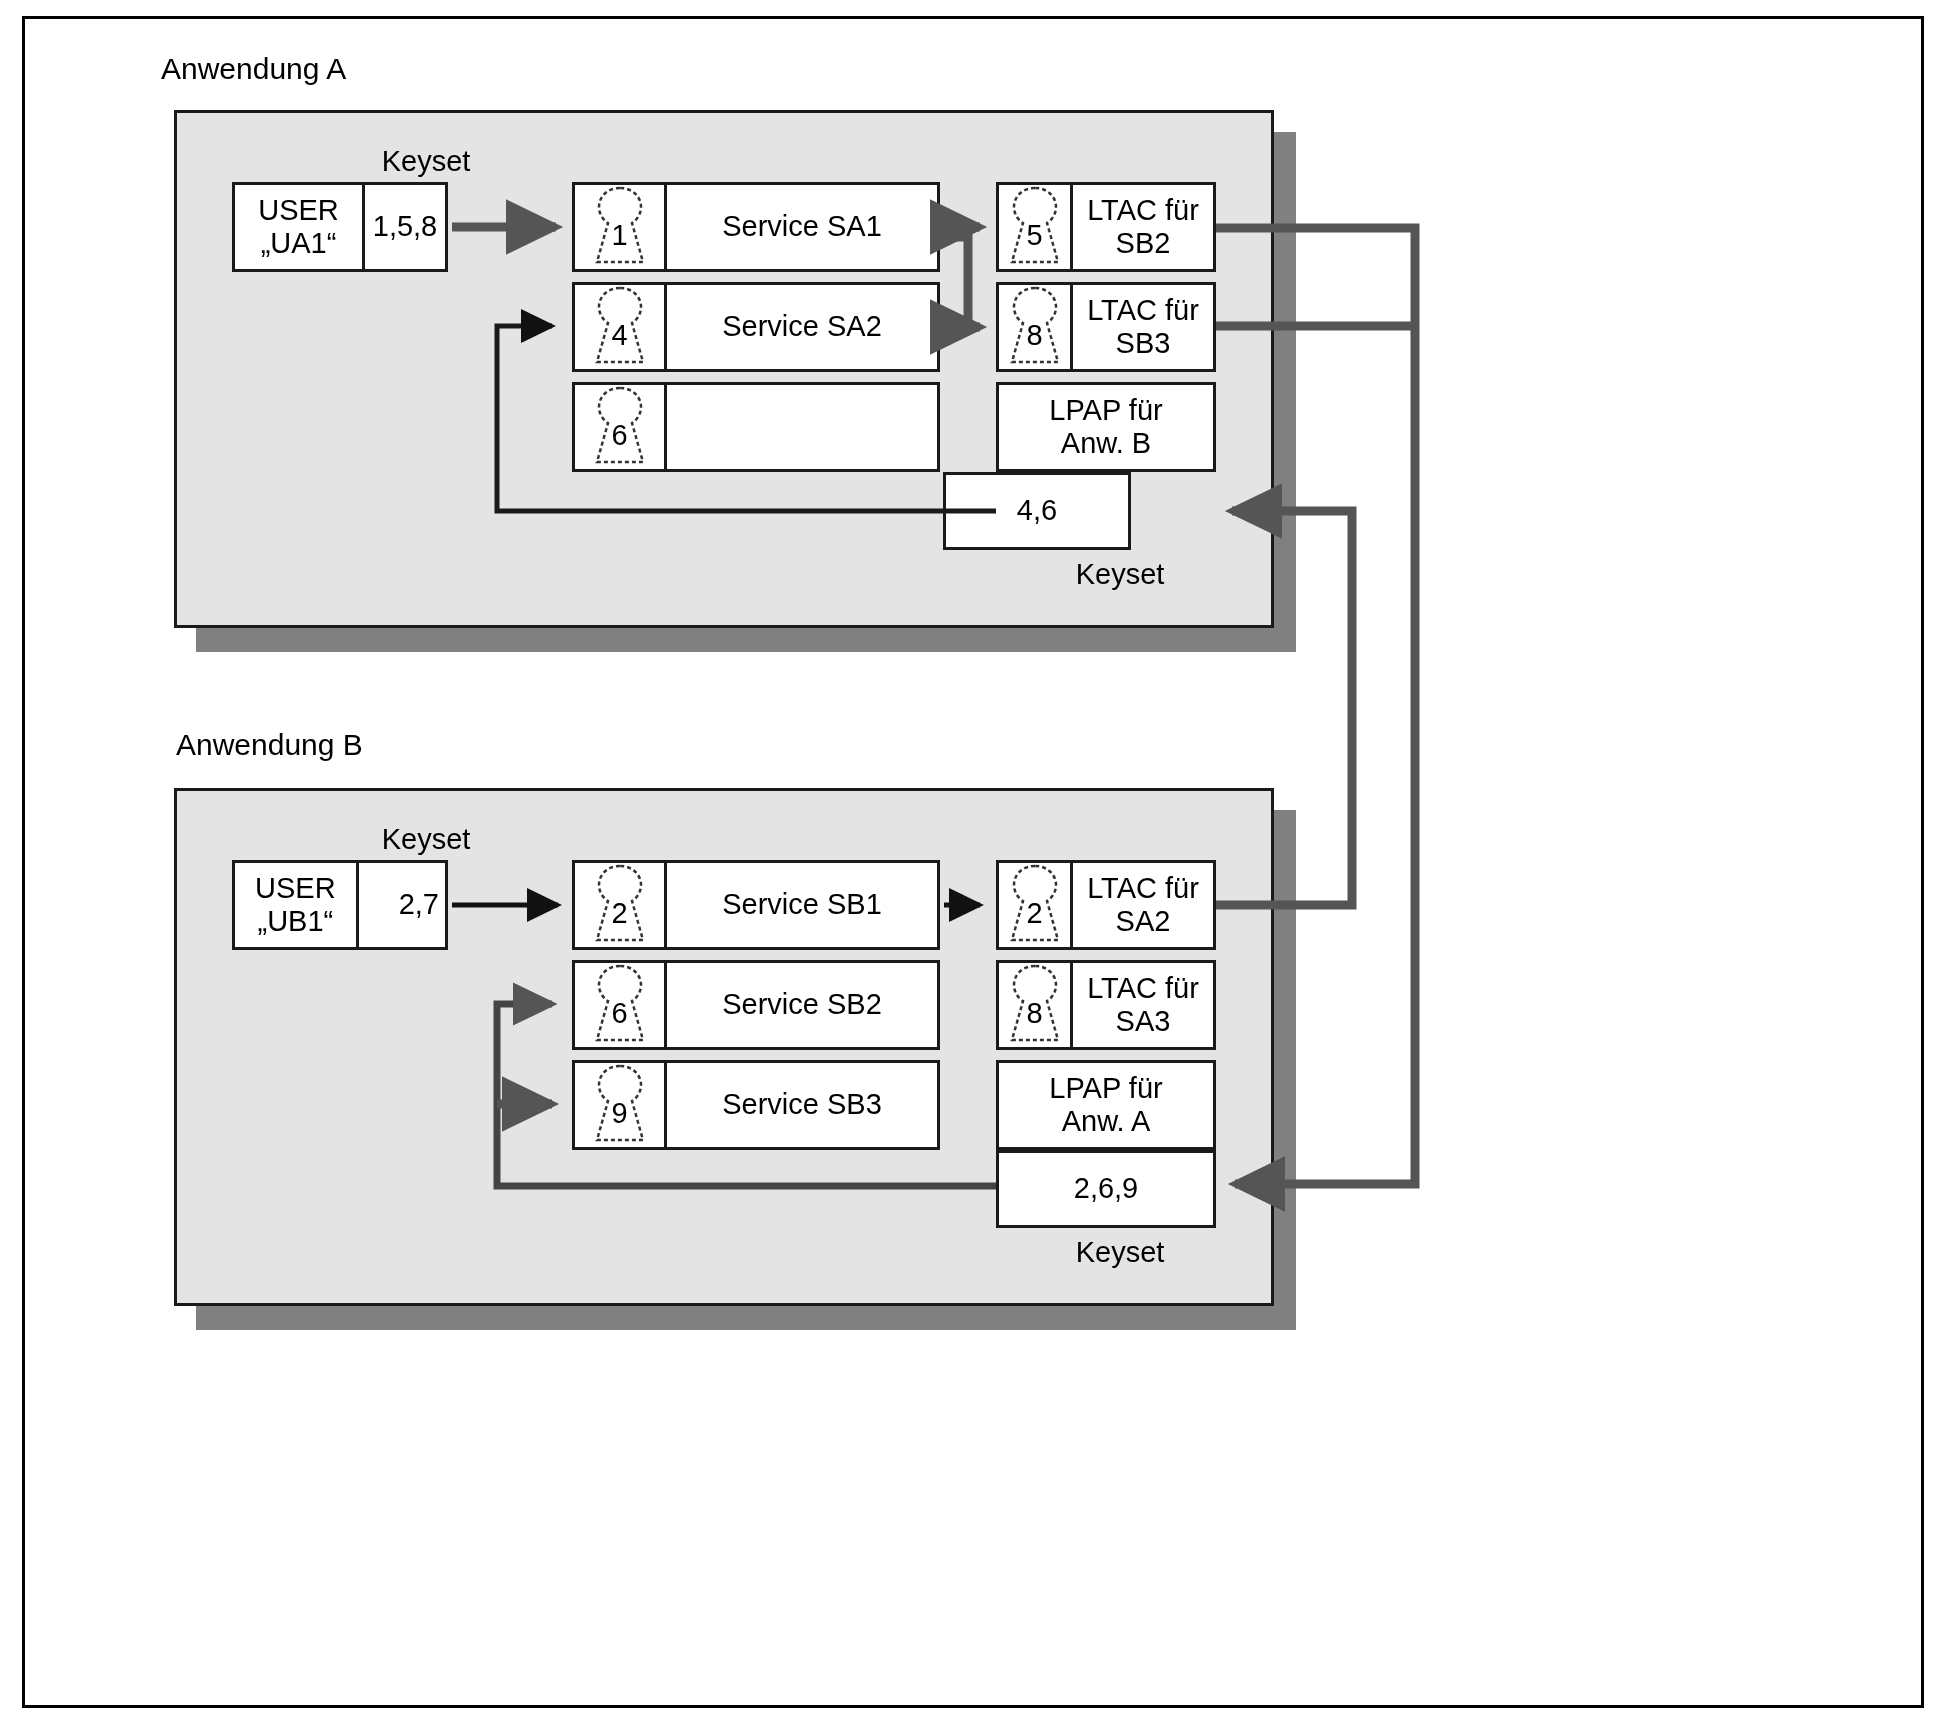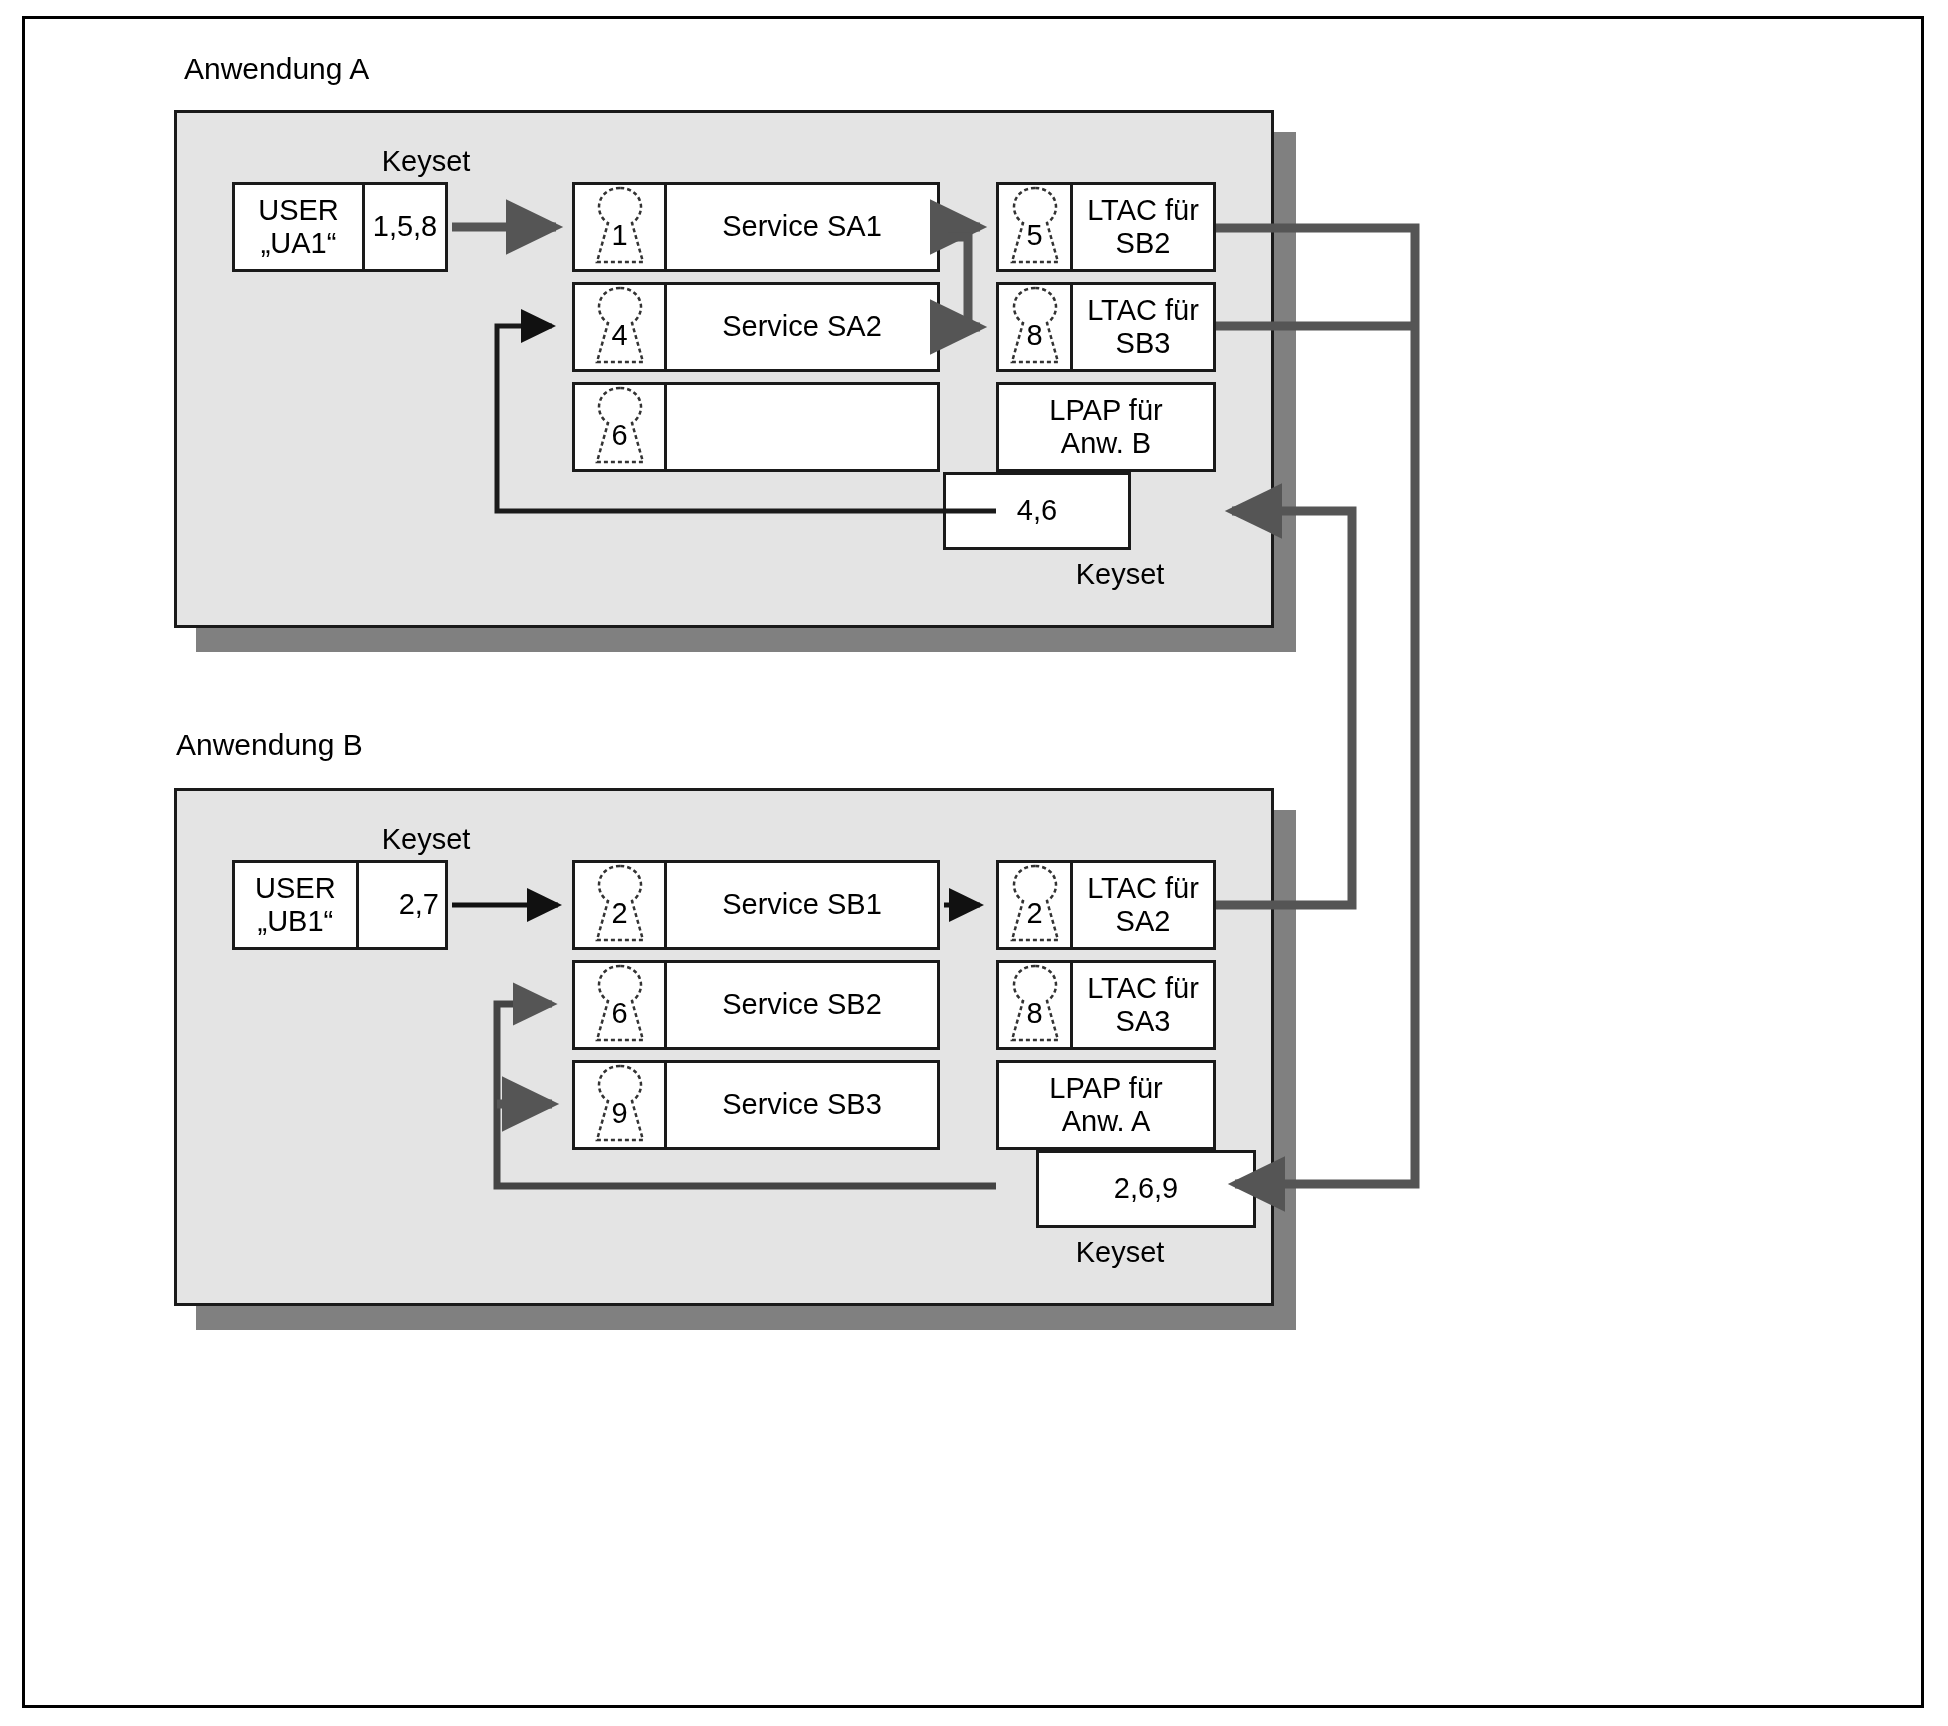--- a/index.html
+++ b/index.html
@@ -17,21 +17,21 @@
   .kh{position:absolute;left:50%;top:50%;transform:translate(-50%,-50%);width:70px;height:86px;}
   .khnum{position:absolute;left:0;top:0;width:100%;height:100%;display:flex;align-items:center;justify-content:center;font-size:29px;color:#000;padding-top:18px;box-sizing:border-box;}
   svg.edges{position:absolute;left:0;top:0;width:1948px;height:1726px;pointer-events:none;}
 </style>
 </head>
 <body>
 
 <div id="page">
   <div id="frame"></div>
 
-  <div class="applabel" style="left:184px;top:52px;">Anwendung A</div>
+  <div class="applabel" style="left:161px;top:52px;">Anwendung A</div>
 
   <div class="panelshadow" style="left:196px;top:132px;width:1100px;height:520px;"></div>
   <div class="panel" style="left:174px;top:110px;width:1100px;height:518px;"></div>
 
   <div class="smalltext" style="left:362px;top:145px;width:100px;">Keyset</div>
 
   <div class="box" style="left:232px;top:182px;width:216px;height:90px;">
     <div class="cell labelcell" style="border-right:3px solid #1a1a1a;">USER
 „UA1“</div>
     <div class="cell labelcell" style="flex:0 0 80px;border-radius:7px;">1,5,8</div>
@@ -159,21 +159,21 @@
       <span class="khnum">8</span>
     </div>
     <div class="cell labelcell">LTAC für
 SA3</div>
   </div>
 
   <div class="box" style="left:996px;top:1060px;width:220px;height:90px;">
     <div class="cell labelcell">LPAP für
 Anw. A</div>
   </div>
-  <div class="box" style="left:1036px;top:1150px;width:220px;height:78px;">
+  <div class="box" style="left:996px;top:1150px;width:220px;height:78px;">
     <div class="cell labelcell">2,6,9</div>
   </div>
   <div class="smalltext" style="left:1056px;top:1236px;width:100px;">Keyset</div>
 
   <svg class="edges" xmlns="http://www.w3.org/2000/svg">
     <defs>
       <marker id="ahThick" markerWidth="7" markerHeight="7" refX="5.6" refY="3.5" orient="auto" markerUnits="strokeWidth">
         <path d="M0,0.4 L6.4,3.5 L0,6.6 Z" fill="#555555"></path>
       </marker>
       <marker id="ahThin" markerWidth="8" markerHeight="8" refX="6.2" refY="4" orient="auto" markerUnits="strokeWidth">

